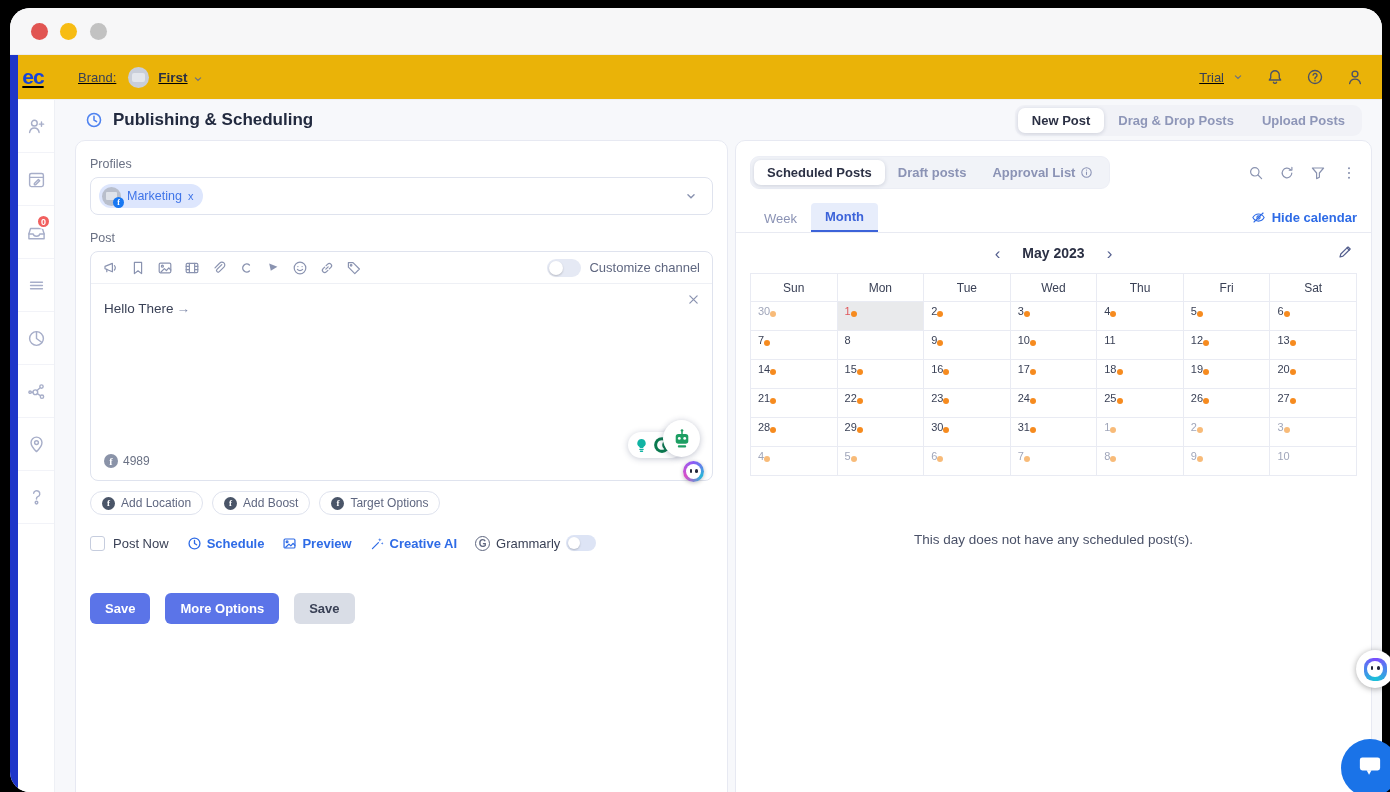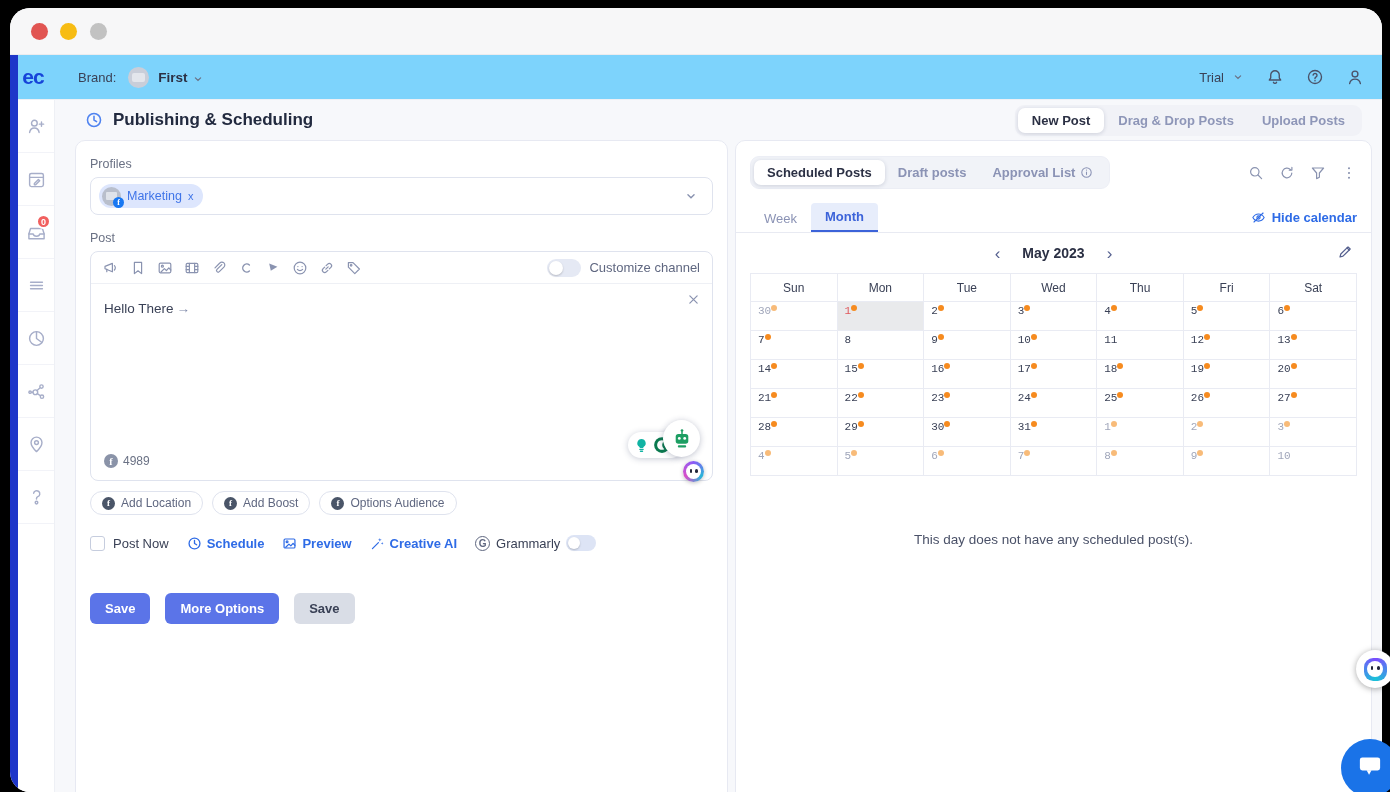--- a/index.html
+++ b/index.html
@@ -10,22 +10,22 @@
             background:#fff; border-radius:20px; overflow:hidden; }
 
   
   .titlebar { position:absolute; left:0; top:0; right:0; height:47px; background:#f7f7f8;
               border-bottom:1px solid #ececee; }
   .tl { position:absolute; top:15px; width:17px; height:17px; border-radius:50%; }
   .tl.red{ left:21px; background:#e15552; } .tl.yellow{ left:50px; background:#f7bc13; }
   .tl.gray{ left:80px; background:#c2c2c2; }
 
   
-  .topbar { position:absolute; left:0; top:47px; right:0; height:45px; background:#7dd3fc;
-            border-bottom:1px solid #eef0f5; display:flex; align-items:center; }
+  .topbar { position:absolute; left:0; top:47px; right:0; height:45px; background:#eab308;
+            border-bottom:1px solid #eef0f5; display:flex; align-items:center;text-decoration:underline; }
   .logo { width:46px; text-align:center; font-size:21px; font-weight:800; color:#1644d9;
           letter-spacing:-1px; }
   .brand-label { font-size:13px; color:#3a4156; margin-left:22px; }
   .brand-avatar { width:21px; height:21px; border-radius:50%; background:#c9ced9; margin-left:12px;
                   display:inline-block; position:relative; overflow:hidden; }
   .brand-avatar::after{ content:""; position:absolute; left:4px; top:6px; width:13px; height:9px;
                   background:#e3e6ec; border-radius:2px; }
   .brand-name { font-size:13.5px; font-weight:700; color:#2b3044; margin-left:9px; }
   .chev { width:12px; height:12px; color:#6a7184; margin-left:4px; }
   .topbar-right { margin-left:auto; display:flex; align-items:center; gap:22px; padding-right:18px; }
@@ -163,21 +163,21 @@
   .calnav .arr { font-size:17px; color:#55608f; cursor:pointer; line-height:1; }
   .cal-month { font-size:14px; font-weight:700; color:#2b3044; }
   .cal-edit { position:absolute; right:4px; top:11px; width:16px; height:16px; color:#55608f; cursor:pointer; }
 
   .cal-wrap { border-radius:16px; }
   table.cal { width:100%; border-collapse:collapse; table-layout:fixed; }
   .cal th { border:1px solid #e9ebf3; height:28px; font-size:12px; font-weight:500; color:#3a4156;
             background:#fff; }
   .cal td { border:1px solid #e9ebf3; height:29px; vertical-align:top; padding:3px 0 0 7px;
             font-size:11px; font-weight:500; color:#3a4156; cursor:pointer; }
-  .cal td .cellrow { display:flex; align-items:flex-start; gap:0;font-family:Liberation Mono, monospace; }
+  .cal td .cellrow { display:flex; align-items:flex-end; gap:0; }
   .cal td.adj { color:#a0a6ba; }
   .cal td.sel { background:#e9eaec; color:#e0575b; }
   .dot { width:6px; height:6px; border-radius:50%; background:#f68b1f; flex:none; }
   .dot.faded { background:#f8bb79; }
 
   .daypreview { margin:14px -14px 0; padding:0 14px 13px; border-bottom:1px solid #e8eaf2;
                 font-size:13.5px; color:#3a4156; }
   .emptymsg { margin-top:56px; text-align:center; font-size:13.5px; color:#4a5168; }
 
   
@@ -414,21 +414,21 @@
           <button class="fbpill">
               <span class="fbdot dark">f</span>
               <span>Add Location</span>
             </button>
           <button class="fbpill">
               <span class="fbdot dark">f</span>
               <span>Add Boost</span>
             </button>
           <button class="fbpill">
               <span class="fbdot dark">f</span>
-              <span>Options Audience</span>
+              <span>Target Options</span>
             </button>
         </div>
 
         <div class="actionrow">
           <span class="checkwrap">
             <span class="checkbox"></span>
             <span class="postnow">Post Now</span>
           </span>
           <span class="bluelink">
             <span class="lic"><svg viewBox="0 0 16 16" fill="none" stroke="currentColor" stroke-width="1.4" stroke-linecap="round" stroke-linejoin="round">

